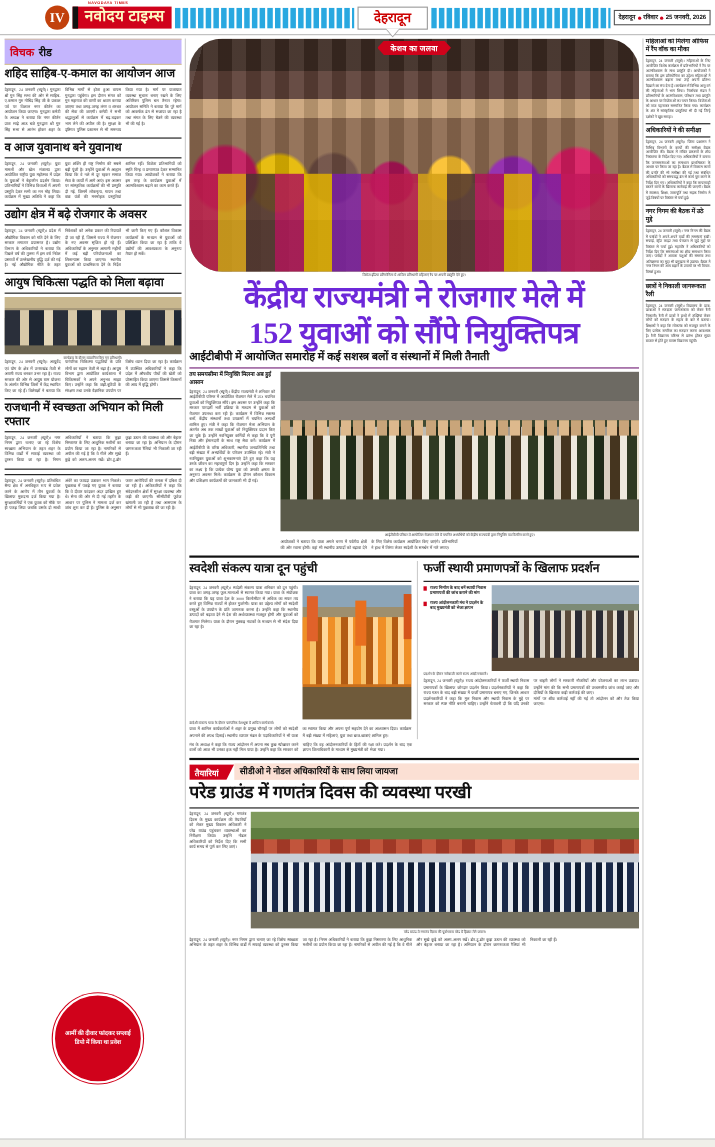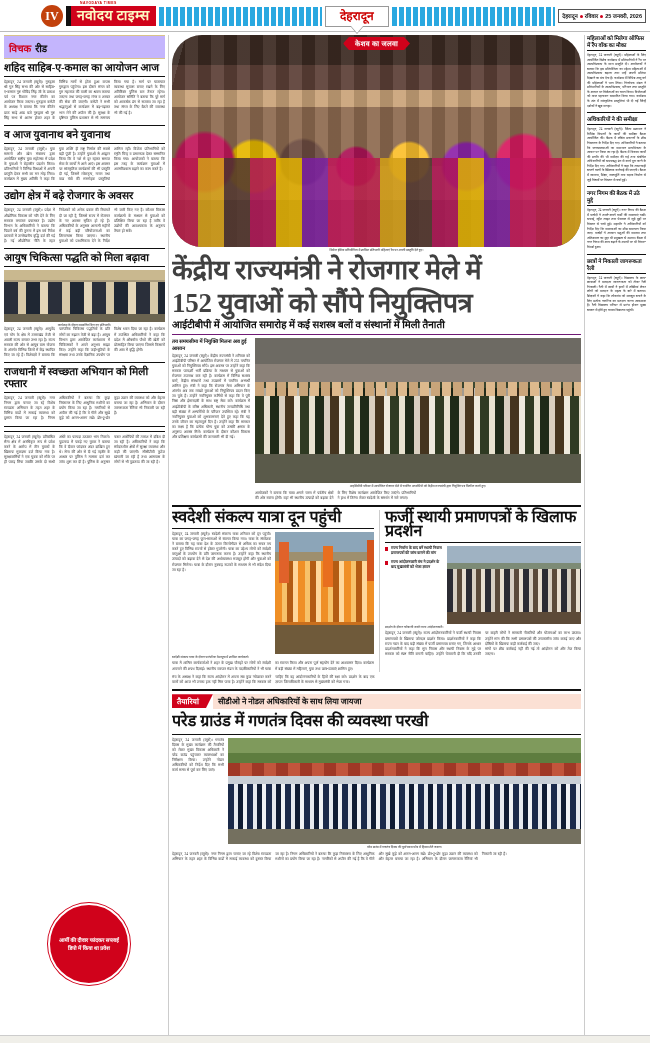--- a/index.html
+++ b/index.html
@@ -222,38 +222,38 @@
 
   
   .bullets { font-size: 3.8px; line-height: 5.4px; font-family: "Liberation Serif", serif; color: #1a1a1a; }
   .bullets li { list-style: none; position: relative; padding-left: 6px; margin-bottom: 3px; font-weight: bold; }
   .bullets li::before {
     content:""; position:absolute; left:0; top:1.4px;
     width: 3.4px; height: 3.4px; background: #d0021b;
   }
 
   
-  .taghead { display: flex; align-items: center; margin-bottom: 3px; }
+  .taghead { display: flex; align-items: flex-end; margin-bottom: 3px; }
   .taghead .lbl {
     background: #d0021b; color: #fff; font-weight: bold; font-size: 7.5px;
     padding: 2px 8px 2px 5px; font-family: "Liberation Serif", serif;
     clip-path: polygon(0 0, 100% 0, calc(100% - 7px) 100%, 0 100%);
     padding-right: 14px;
   }
   .taghead .sub {
     flex: 1; background: #fbe0d4; color: #111; font-weight: bold;
     font-size: 8px; padding: 2px 5px; font-family: "Liberation Serif", serif;
     line-height: 11px;
   }
 
   
   .bighd {
     font-family: "Liberation Serif", serif; font-weight: bold;
-    font-size: 27px; line-height: 30px; color: #404040;
-    letter-spacing: -.3px; text-align: left; margin: 3px 0 1px 0;
+    font-size: 27px; line-height: 30px; color: #6d28d9;
+    letter-spacing: -.3px; text-align: center; margin: 3px 0 1px 0;
   }
   .bigsub {
     font-family: "Liberation Serif", serif; font-weight: bold;
     font-size: 10px; line-height: 12px; color: #111;
     border-bottom: 1px solid #701a75; padding-bottom: 3px; margin-bottom: 3px;
   }
   .kicker {
     font-family: "Liberation Serif", serif; font-weight: bold;
     font-size: 5.2px; line-height: 6.6px; color: #111; margin-bottom: 2px;
   }
@@ -268,21 +268,21 @@
     font-size: 5.4px; line-height: 8px; padding: 8px;
     border: 2px solid #fff; box-shadow: 0 0 0 1px #d0021b;
   }
 
   
   .sec { border-top: 2px solid #111; padding-top: 3px; margin-top: 4px; }
   .twocol { display: grid; grid-template-columns: 1fr 1fr; gap: 5px; }
   .vline { border-left: 1px solid #ccc; padding-left: 5px; }
   .hd-sm {
     font-family: "Liberation Serif", serif; font-weight: bold;
-    font-size: 16px; line-height: 14px; color: #111; margin-bottom: 2px;
+    font-size: 11px; line-height: 14px; color: #111; margin-bottom: 2px;
   }
   .hd-md {
     font-family: "Liberation Serif", serif; font-weight: bold;
     font-size: 16px; line-height: 18px; color: #111; margin-bottom: 2px;
   }
   .rtxt {
     font-size: 3.3px; line-height: 4.6px; color: #2a2a2a;
     text-align: justify; font-family: "Liberation Serif", serif;
   }
   .rhd {

